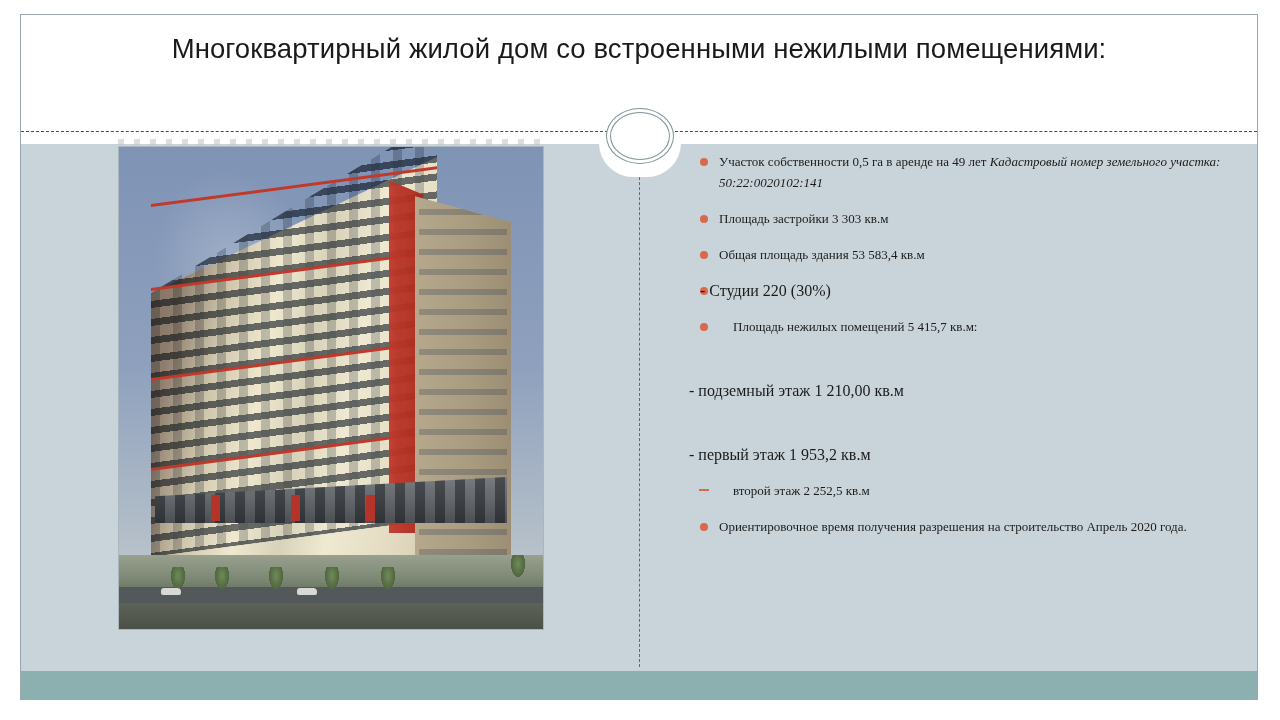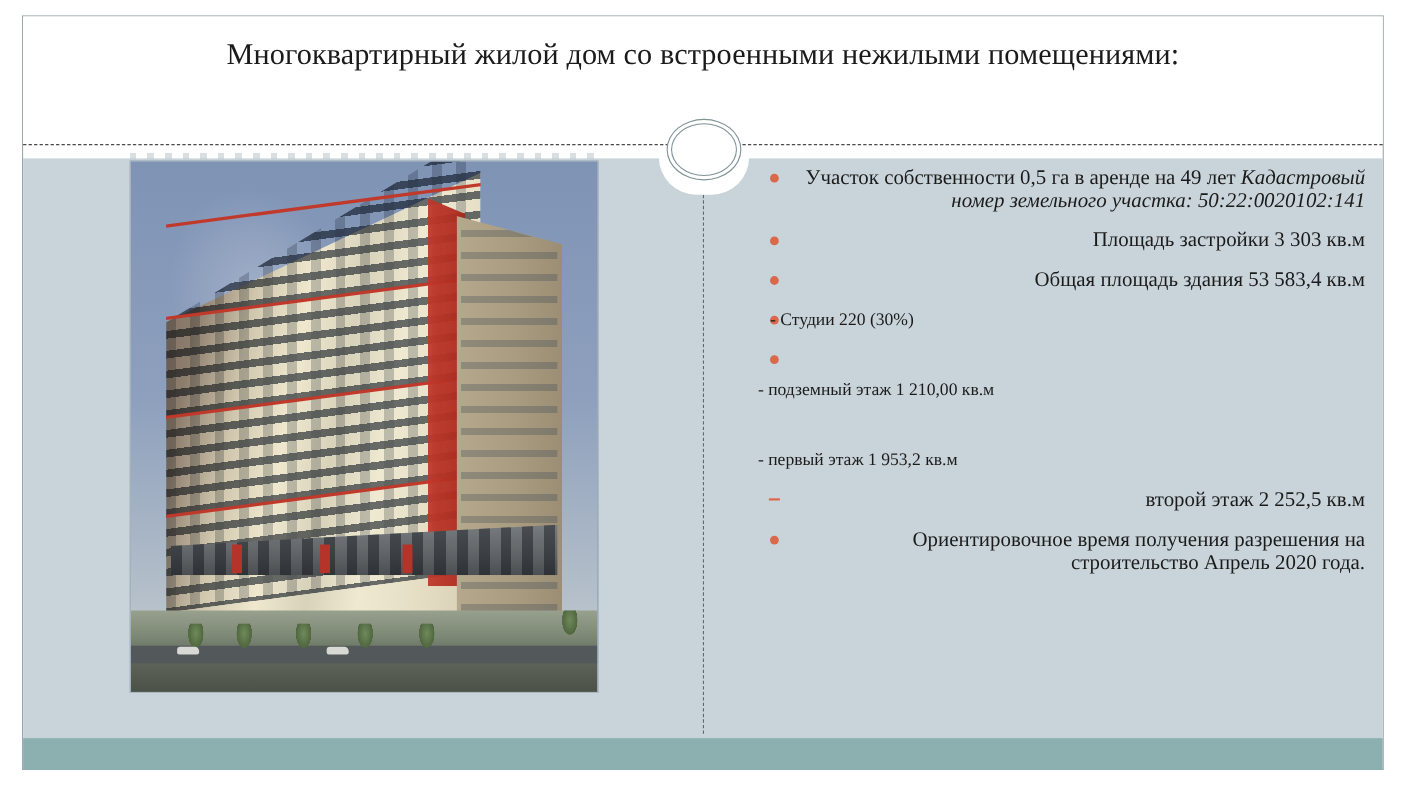--- a/index.html
+++ b/index.html
@@ -26,21 +26,21 @@
     box-sizing:border-box;
     background:#ffffff;
   }
   .title{
     position:absolute;
     left:0; right:0; top:14px;
     text-align:center;
     font-size:27.5px;
     line-height:39px;
     color:#1a1a1a;
-    font-family:Liberation Serif, serif;
+    font-family:Liberation Sans, sans-serif;
     letter-spacing:0.1px;
   }
   .title-line{display:block;}
   .header-rule{
     position:absolute;
     left:0; right:0; top:116px;
     height:0;
     border-top:1.5px dashed #4a4a4a;
   }
   
@@ -250,23 +250,22 @@
   .content{
     position:absolute;
     left:660px; top:136px;
     width:560px;
     color:#1b1b1b;
   }
   .li{
     position:relative;
     padding-left:38px;
     margin:0 0 15px 0;
-    font-size:19px;
+    font-size:13px;
     line-height:21px;
-    text-align:right;
   }
   .li .mk{
     position:absolute;
     left:19px; top:7px;
     width:8px; height:8px;
     border-radius:50%;
     background:#d9694a;
   }
   .li.dash-mk .mk{
     top:9px;
@@ -363,20 +362,21 @@
 
 
     <p class="li">
       <span class="mk"></span>
     </p>
 
     <p class="sub">- Студии 220  (30%)</p>
 
     <p class="li indent">
       <span class="mk"></span>
+      <span>Площадь нежилых помещений 5 415,7 кв.м:</span>
     </p>
 
     <p class="sub tight">- подземный этаж  1 210,00 кв.м</p>
     <p class="sub tight">- первый этаж 1 953,2 кв.м</p>
 
     <p class="li dash-mk indent">
       <span class="mk"></span>
       <span>второй этаж  2 252,5 кв.м</span>
     </p>
 

